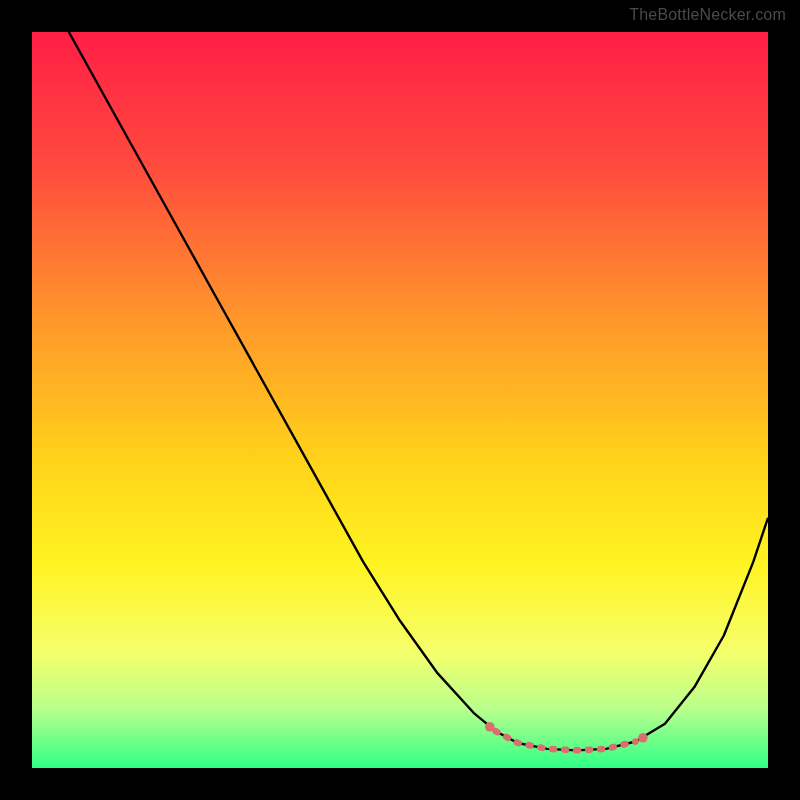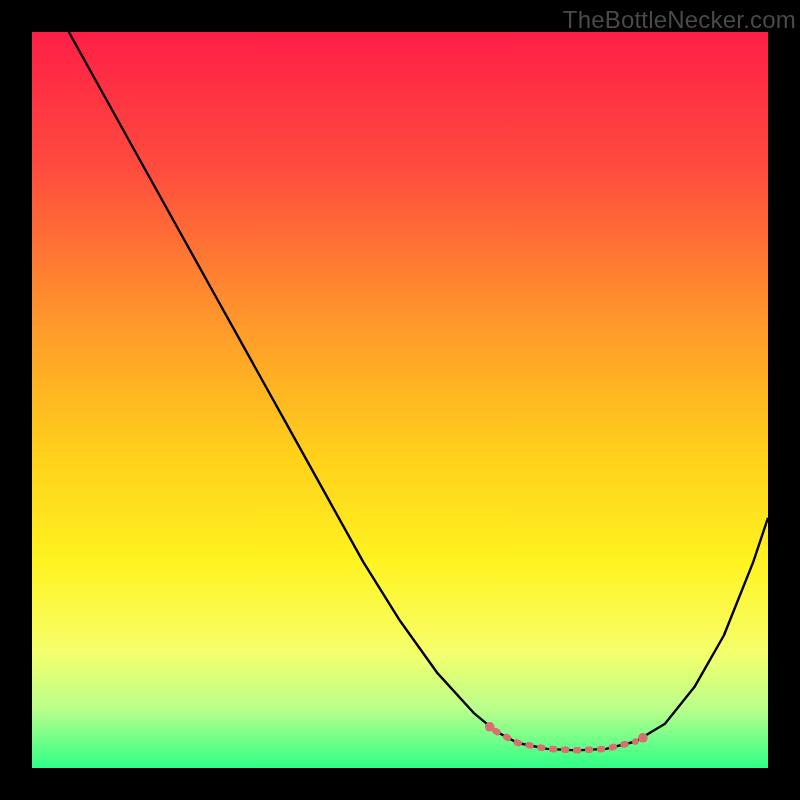--- a/index.html
+++ b/index.html
@@ -1,23 +1,23 @@
 <!DOCTYPE html>
 <html><head>
 <meta charset="utf-8">
 <style>
   * { margin: 0; padding: 0; box-sizing: border-box; }
   html, body { width: 800px; height: 800px; background: #000; overflow: hidden; }
   .container { position: relative; width: 800px; height: 800px; background: #000; }
   .watermark {
     position: absolute;
     top: 6px;
-    right: 4px;
+    right: 14px;
     font-family: Arial, Helvetica, sans-serif;
-    font-size: 24px;
+    font-size: 16px;
     color: #4a4a4a;
     font-weight: 500;
     letter-spacing: 0.2px;
   }
   .plot-area {
     position: absolute;
     left: 32px;
     top: 32px;
     width: 736px;
     height: 736px;

